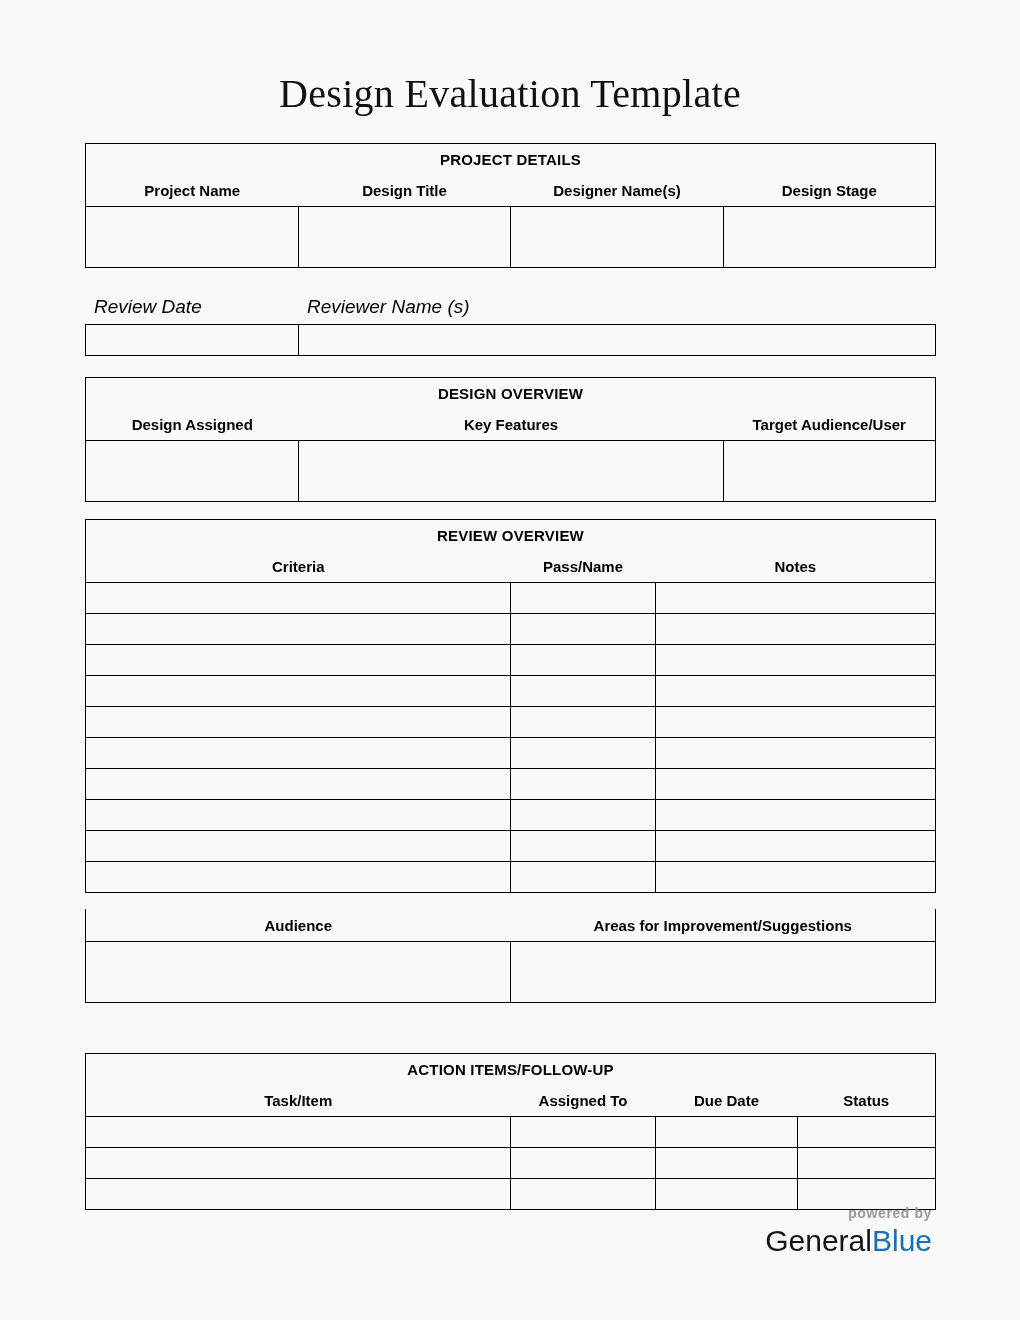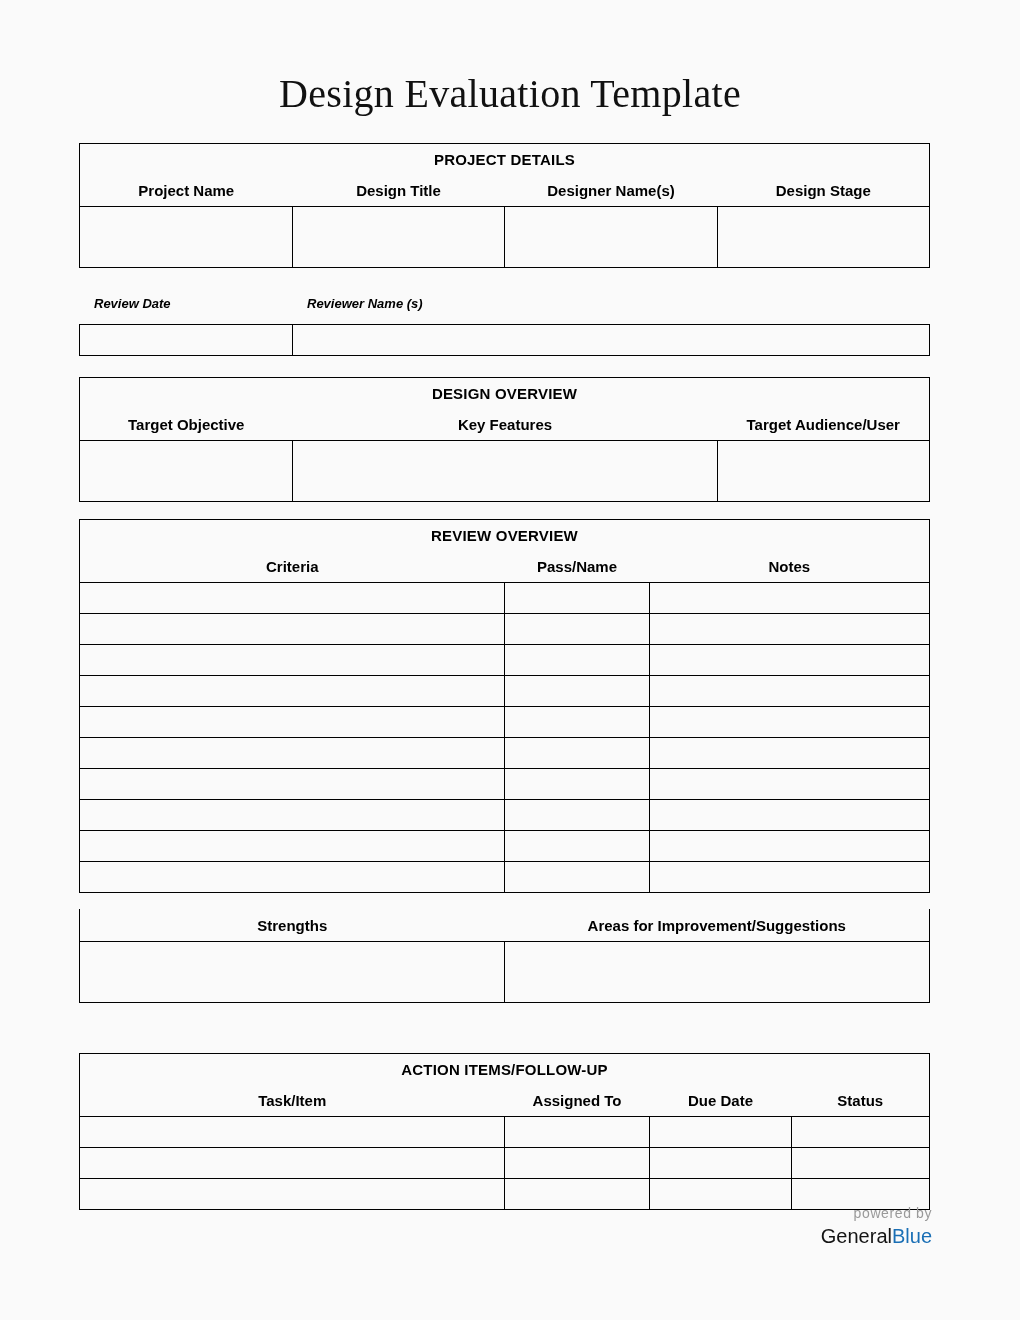--- a/index.html
+++ b/index.html
@@ -37,21 +37,21 @@
     font-size: 40px;
     font-weight: 400;
     letter-spacing: 0.3px;
     color: #111111;
     line-height: 1.2;
   }
 
   
   .tbl {
     position: absolute;
-    left: 79px;
+    left: 85px;
     width: 850px;
     border-collapse: collapse;
     table-layout: fixed;
     background: #14b8a6;
   }
   .tbl td, .tbl th {
     border: 1px solid #000000;
     padding: 0;
     margin: 0;
     vertical-align: middle;
@@ -88,44 +88,45 @@
   .freelabels {
     position: absolute;
     left: 85px;
     width: 850px;
     top: 296px;
     height: 24px;
   }
   .freelabel {
     position: absolute;
     top: 0;
-    font-size: 13px;
+    font-size: 19px;
     font-style: italic;
-    font-weight: 700;
+    font-weight: 400;
     white-space: nowrap;
   }
   .freelabel.a { left: 9px; }
   .freelabel.b { left: 222px; }
 
   
   .footer {
     position: absolute;
     right: 88px;
     top: 1206px;
     text-align: right;
     line-height: 1;
   }
   .powered {
     font-size: 14px;
     color: #9a9a9a;
     letter-spacing: 0.6px;
     margin-bottom: 6px;
+    font-weight: bold;
   }
   .brand {
-    font-size: 20px;
+    font-size: 30px;
     letter-spacing: 0px;
     white-space: nowrap;
   }
   .brand .g { color: #141414; }
   .brand .b { color: #1a6fb5; }
 </style>
 </head>
 <body>
 
 <div class="page">
@@ -180,21 +181,21 @@
     <colgroup>
         <col style="width:213px">
         <col style="width:425px">
         <col style="width:212px">
       </colgroup>
     <tbody>
       <tr>
         <td class="band-title" colspan="3">DESIGN OVERVIEW</td>
       </tr>
       <tr>
-        <td class="band-cols first">Target Objective</td>
+        <td class="band-cols first">Design Assigned</td>
         <td class="band-cols">Key Features</td>
         <td class="band-cols last">Target Audience/User</td>
       </tr>
       <tr>
         <td class="cell-empty-tall"></td>
         <td class="cell-empty-tall"></td>
         <td class="cell-empty-tall"></td>
       </tr>
     </tbody>
   </table>
@@ -267,21 +268,21 @@
     </tbody>
   </table>
 
   <table class="tbl" style="top:909px;">
     <colgroup>
         <col style="width:425px">
         <col style="width:425px">
       </colgroup>
     <tbody>
       <tr>
-        <td class="band-cols first">Strengths</td>
+        <td class="band-cols first">Audience</td>
         <td class="band-cols last">Areas for Improvement/Suggestions</td>
       </tr>
       <tr>
         <td class="cell-empty-tall"></td>
         <td class="cell-empty-tall"></td>
       </tr>
     </tbody>
   </table>
 
   <table class="tbl" style="top:1053px;padding-left:36px;">

